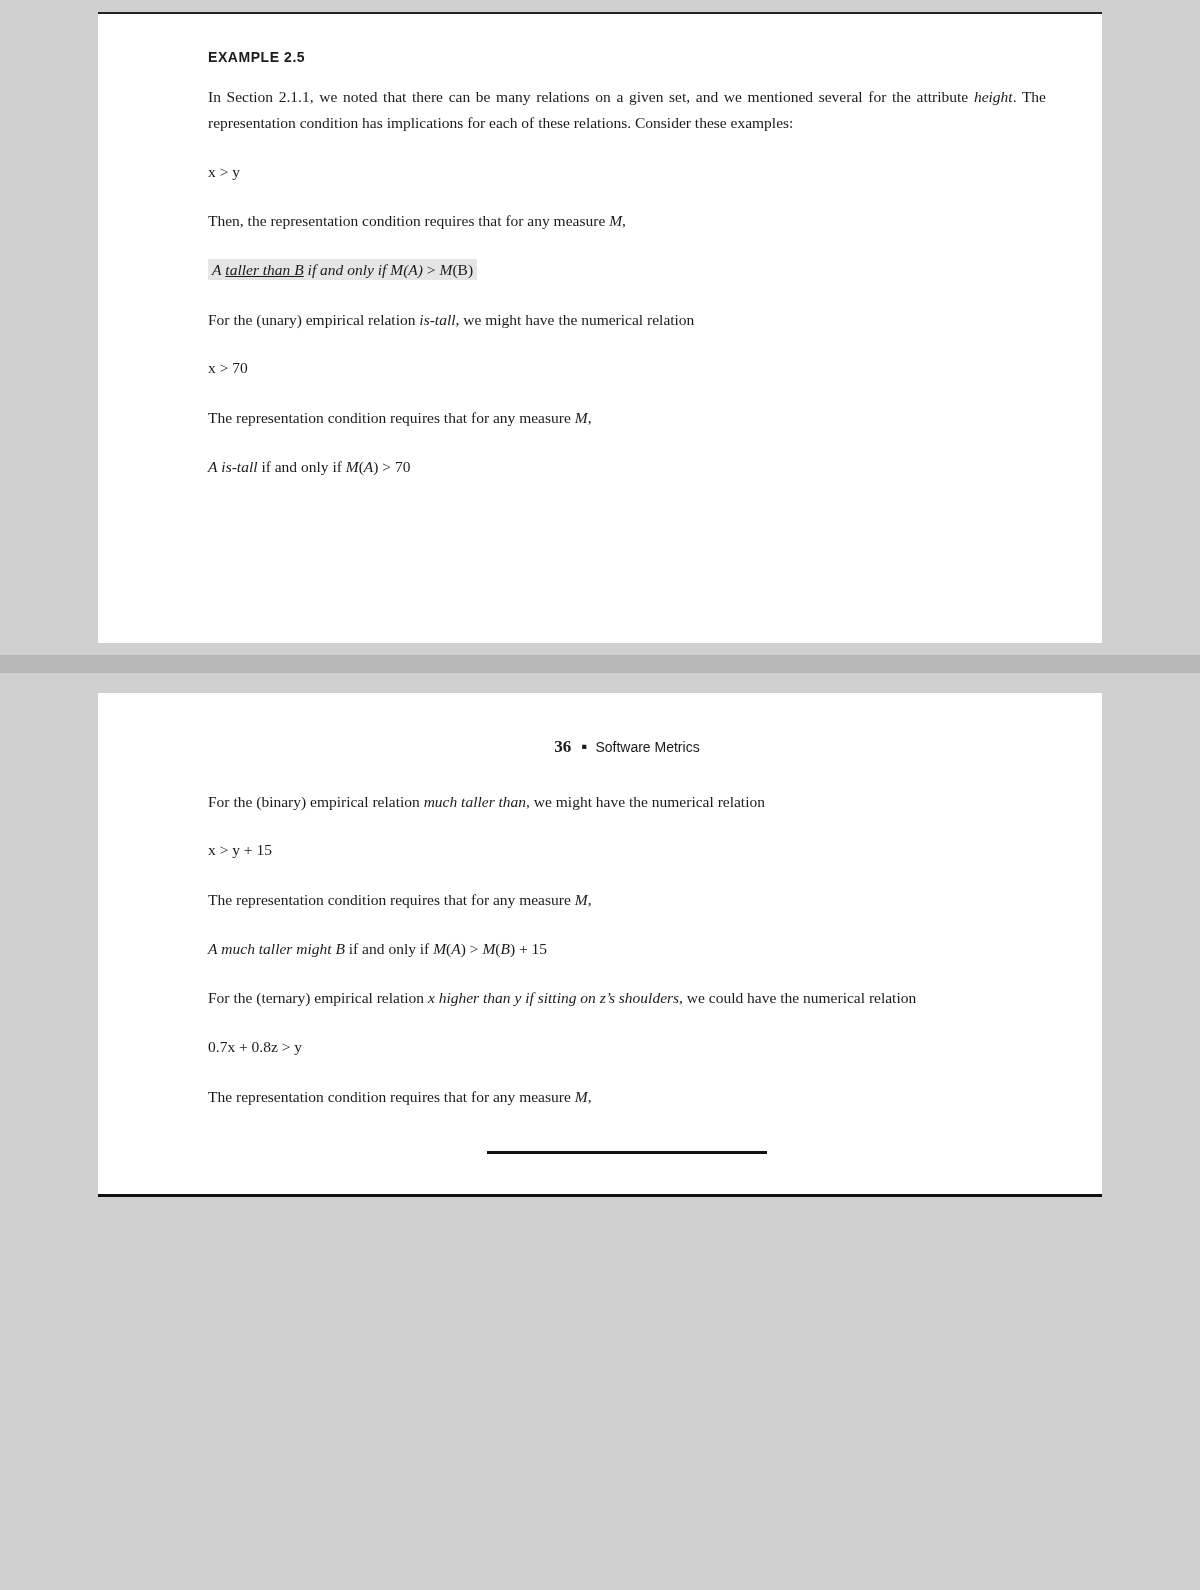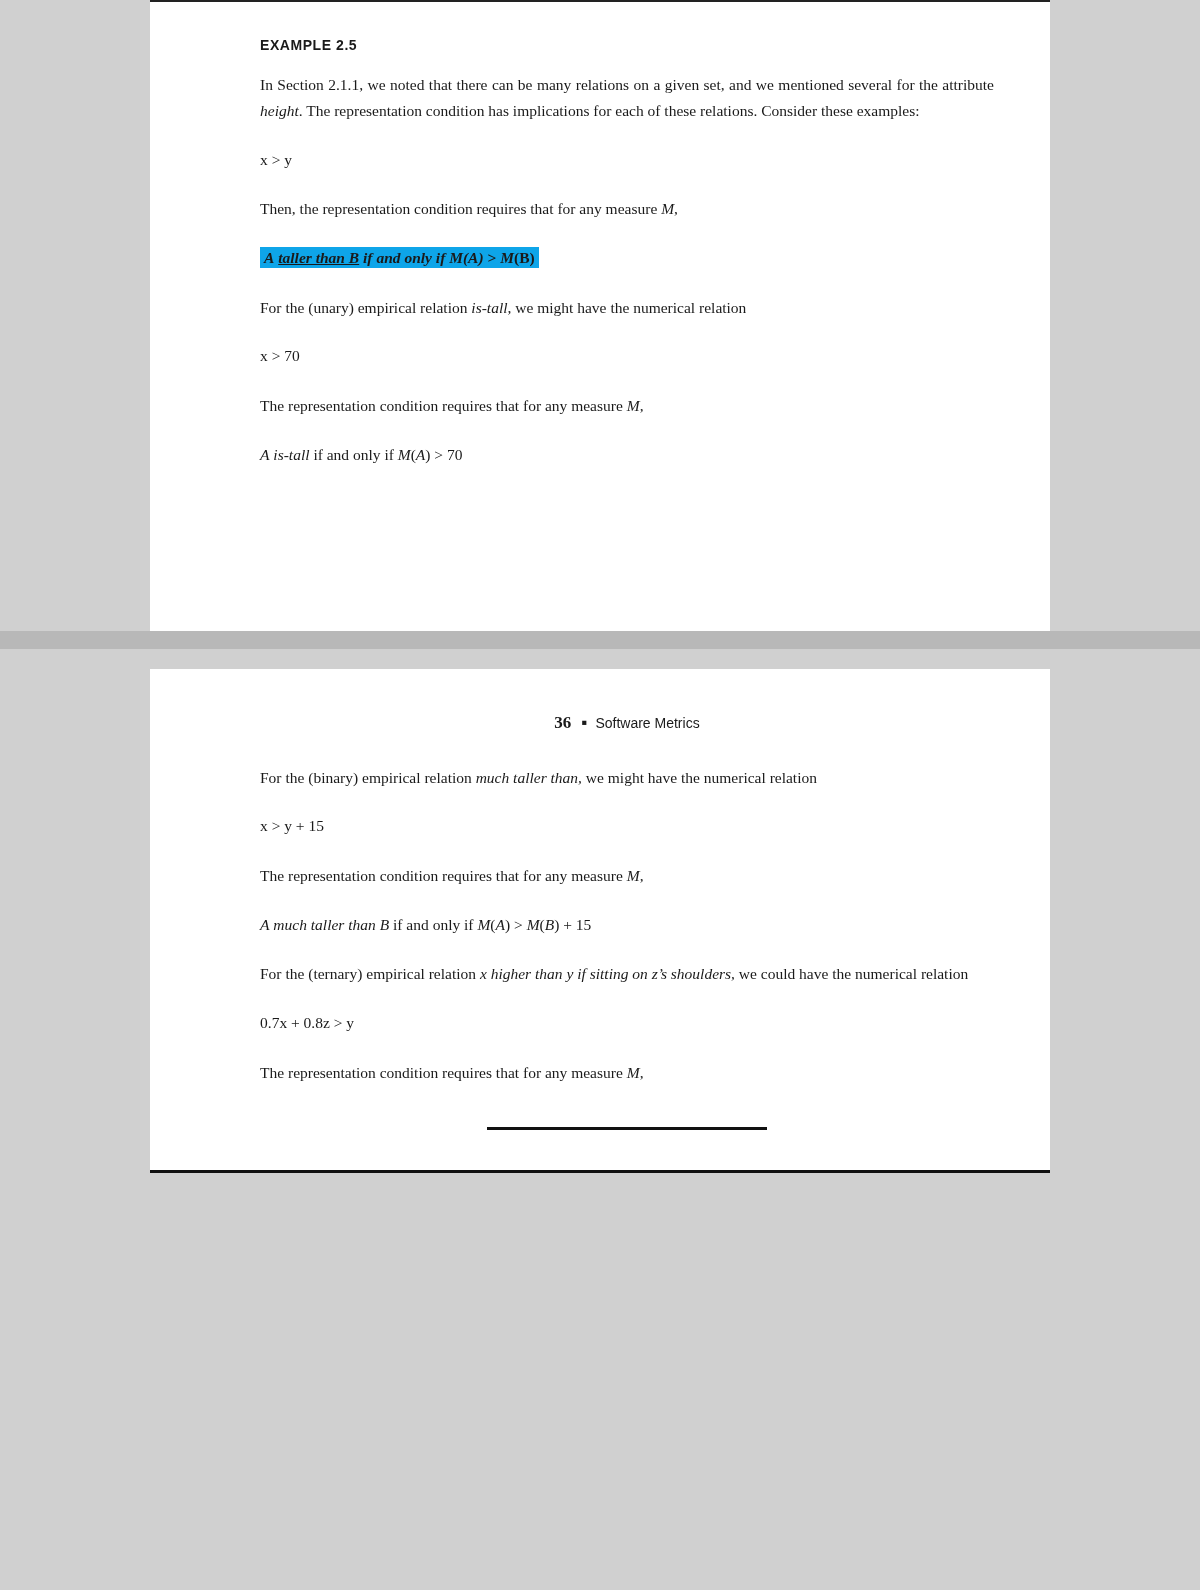--- a/index.html
+++ b/index.html
@@ -11,22 +11,22 @@
     body {
       background-color: #d0d0d0;
       font-family: Georgia, 'Times New Roman', serif;
       font-size: 16px;
       line-height: 1.6;
       color: #1a1a1a;
     }
 
     .page {
       background: #ffffff;
-      width: 900px;
-      margin: 0 auto;
+      width: 1004px;
+      margin: 12px auto;
       padding: 48px 56px 60px 110px;
       position: relative;
     }
 
     .page-top {
       border-top: 2px solid #222;
       padding-top: 32px;
     }
 
     .page-bottom {
@@ -55,23 +55,22 @@
       font-style: italic;
     }
 
     .math-display {
       margin: 24px 0;
       font-size: 15.5px;
     }
 
     .highlighted-line {
       display: inline;
-      background-color: #0ea5e9;
+      background-color: #e5e5e5;
       padding: 2px 4px;
-      font-weight: bold;
     }
 
     .highlighted-line em {
       font-style: italic;
     }
 
     .section-header {
       display: flex;
       align-items: center;
       margin-bottom: 28px;
@@ -162,21 +161,21 @@
 
   <div class="math-display">
     <span>x &gt; y + 15</span>
   </div>
 
   <p class="body-text">
     The representation condition requires that for any measure <em>M</em>,
   </p>
 
   <div class="math-display">
-    <em>A</em> <em>much taller than B</em> if and only if <em>M</em>(<em>A</em>) &gt; <em>M</em>(<em>B</em>) + 15
+    <em>A</em> <em>much taller might B</em> if and only if <em>M</em>(<em>A</em>) &gt; <em>M</em>(<em>B</em>) + 15
   </div>
 
   <p class="body-text">
     For the (ternary) empirical relation <em>x higher than y if sitting on z’s shoulders,</em> we could have the numerical relation
   </p>
 
   <div class="math-display">
     <span>0.7x + 0.8z &gt; y</span>
   </div>
 

